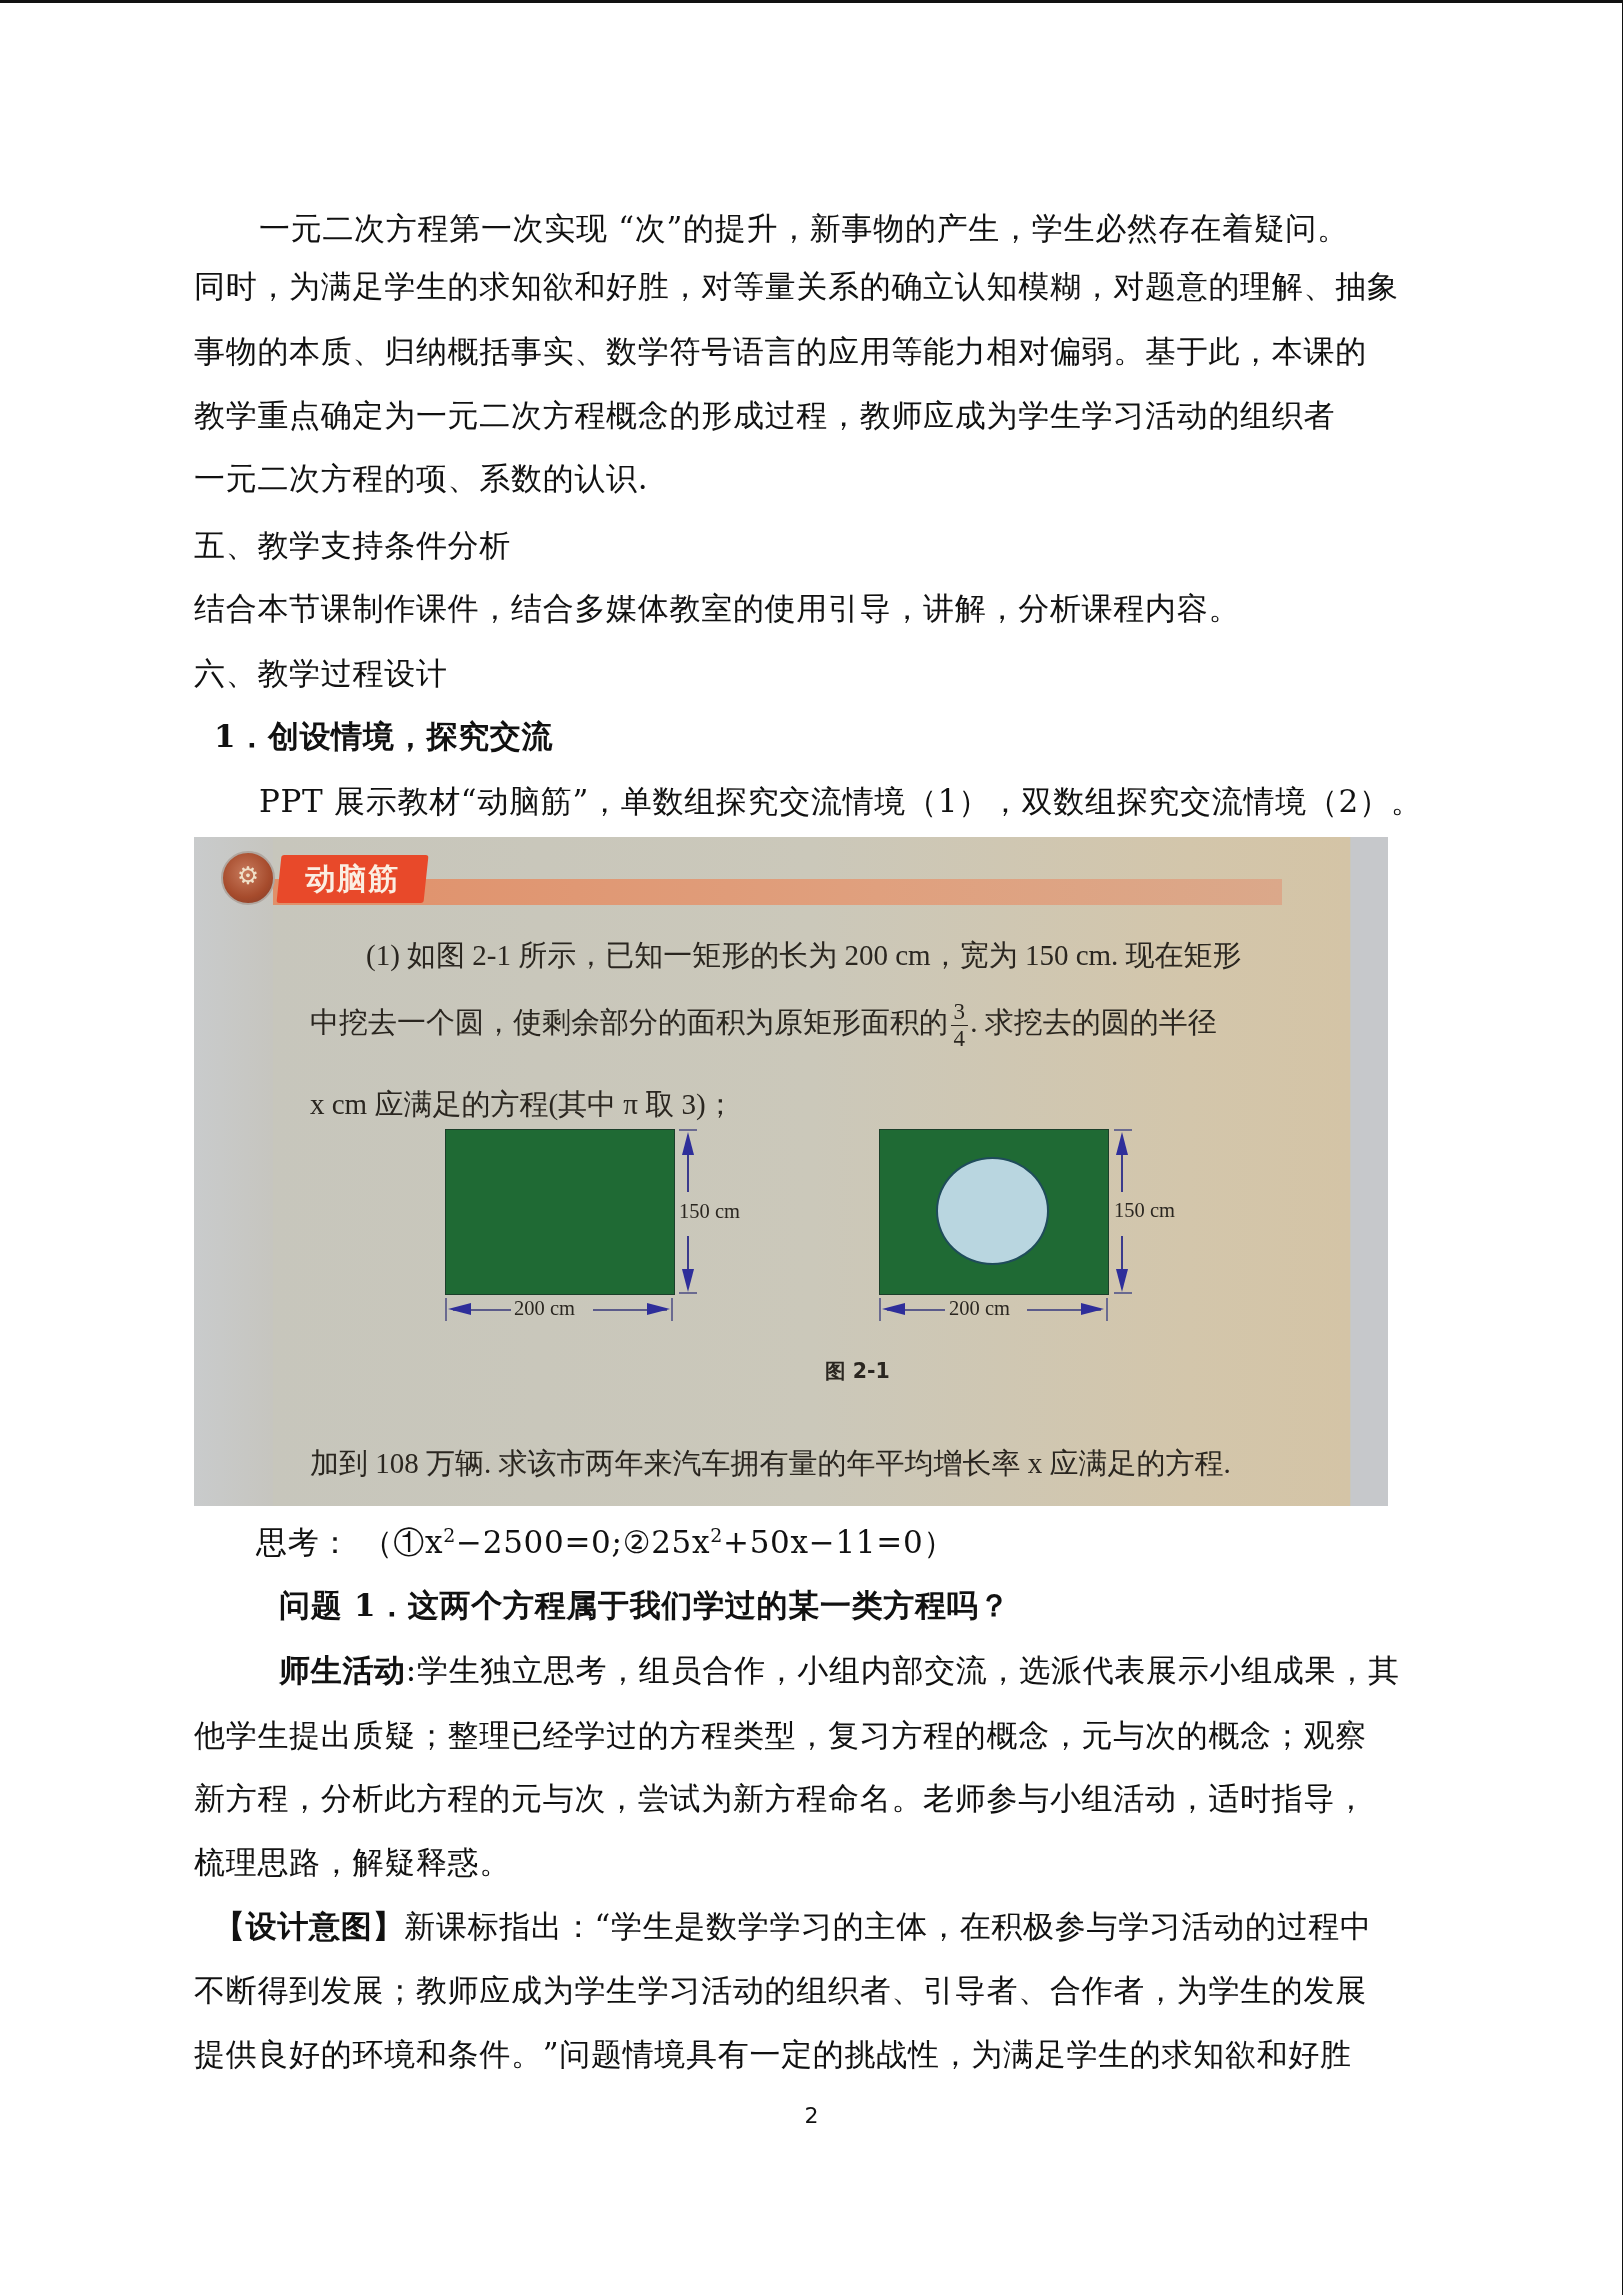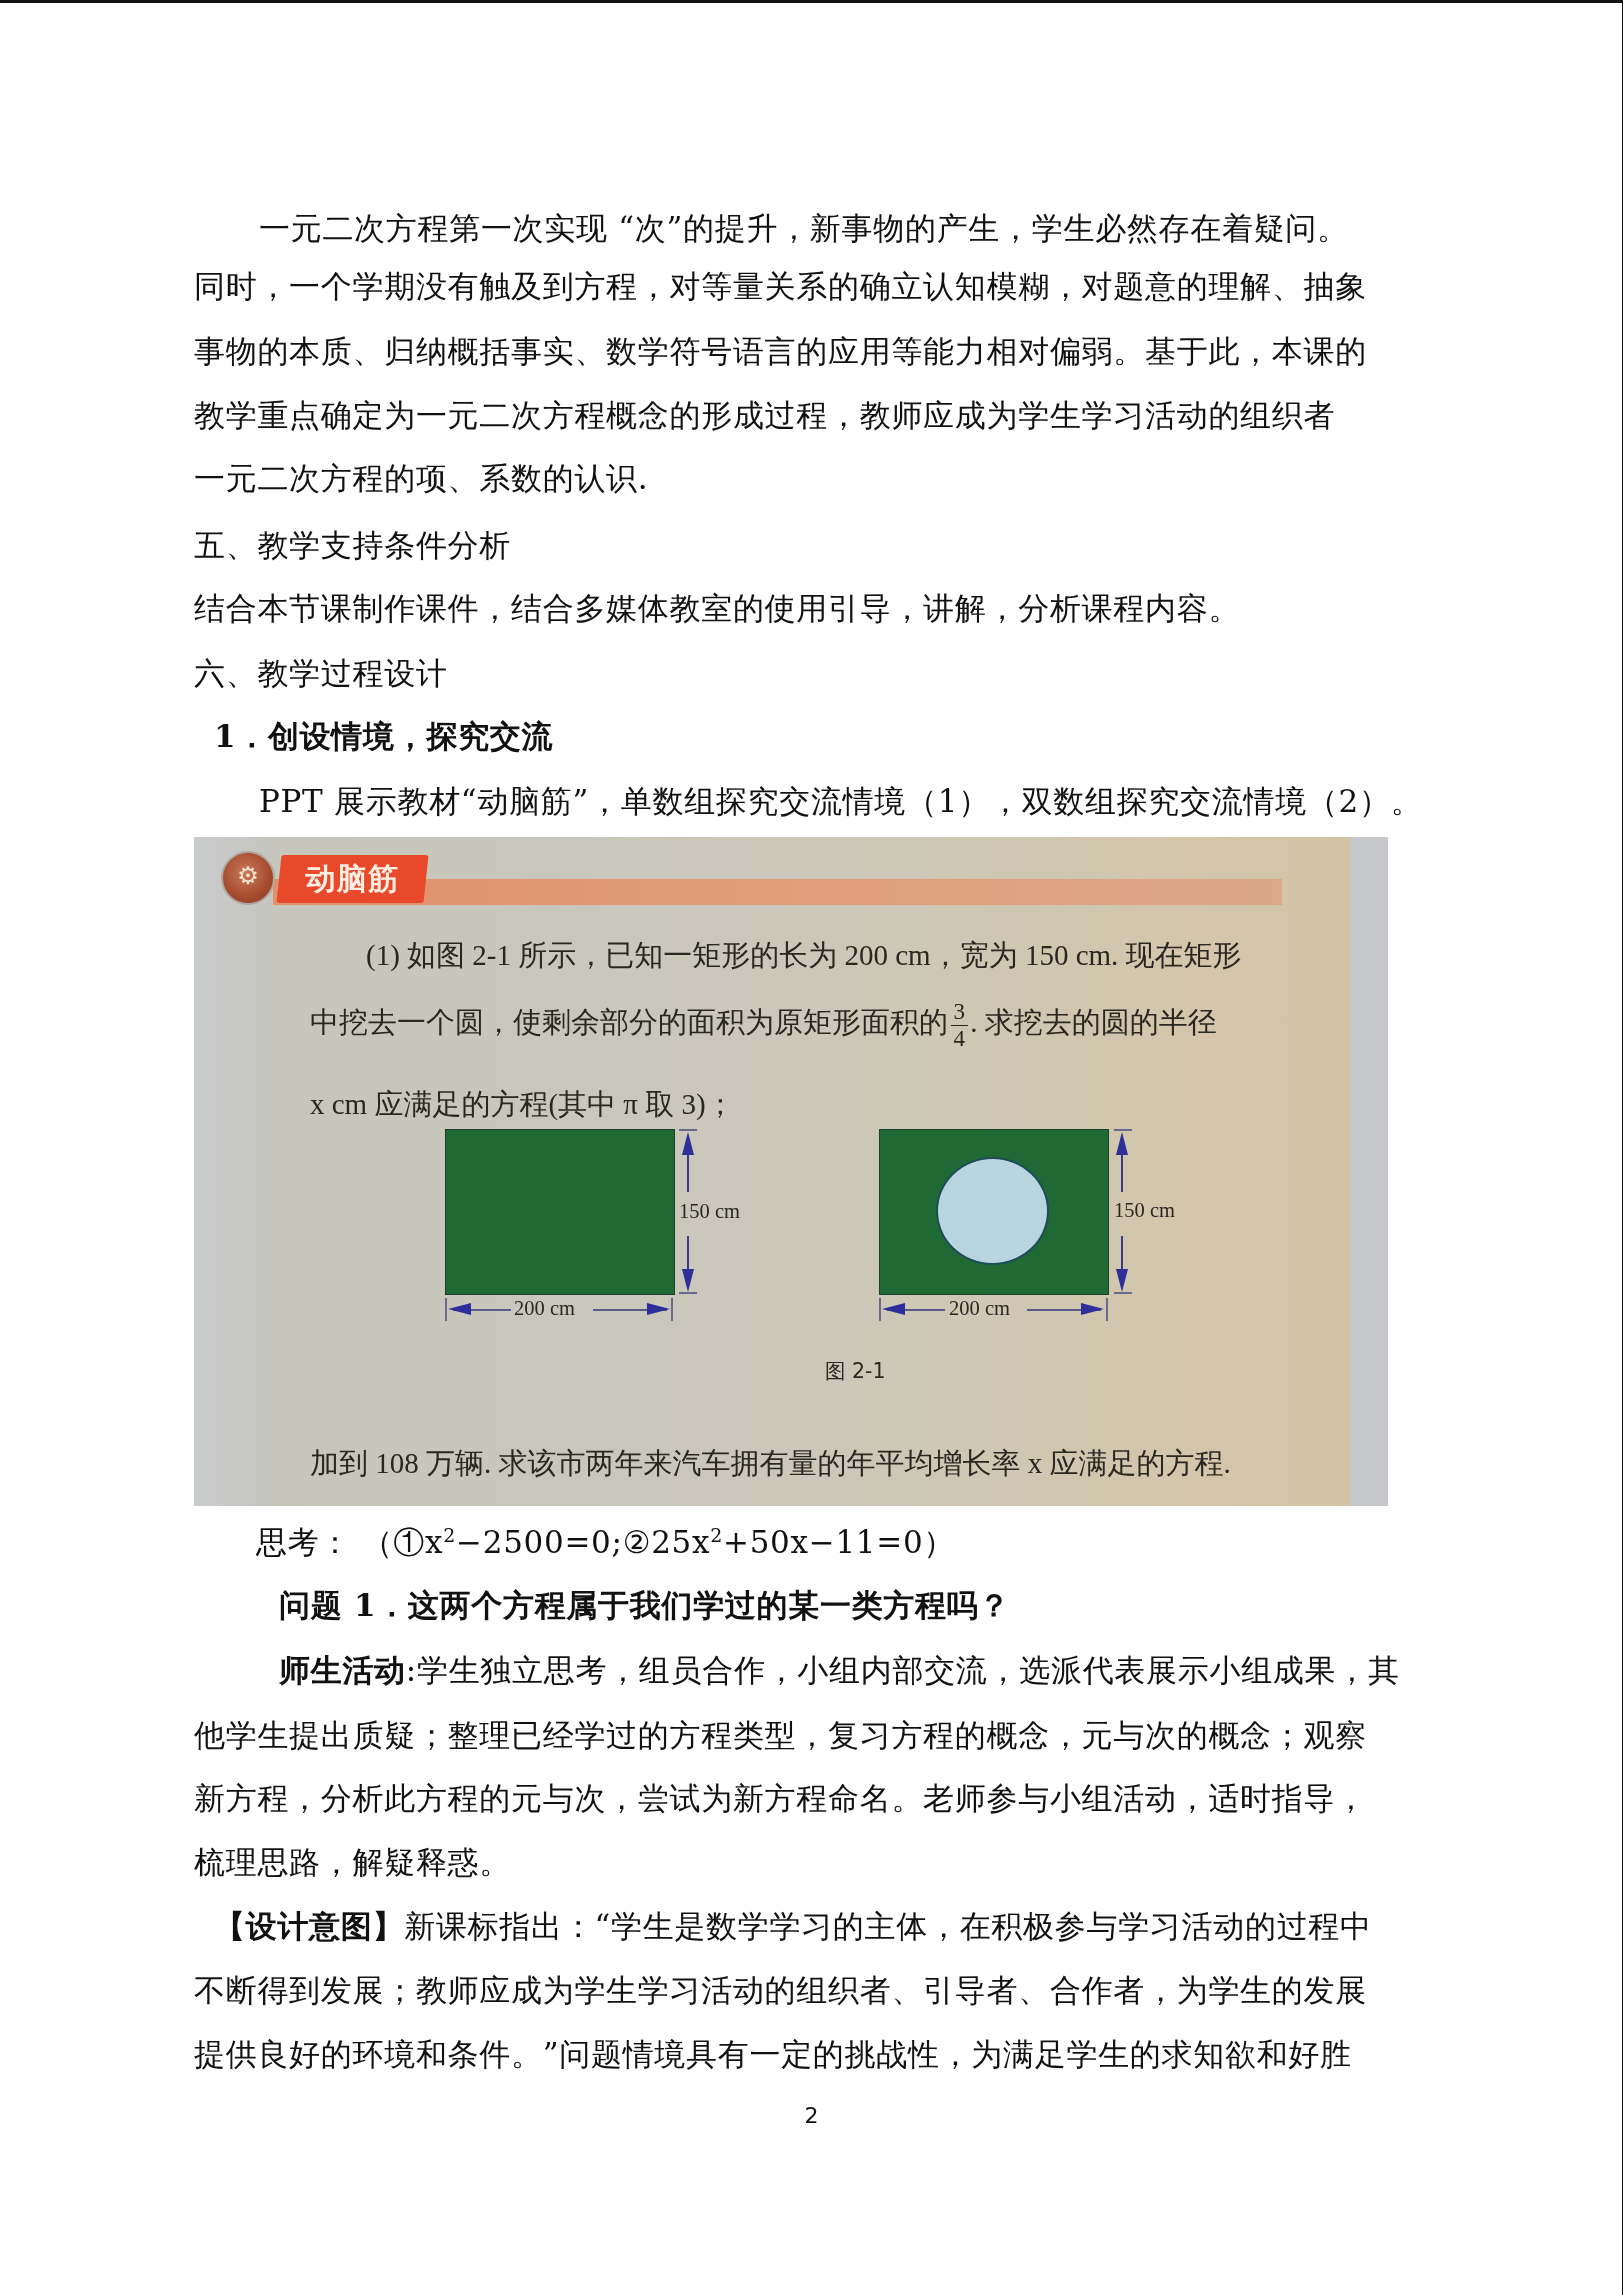--- a/index.html
+++ b/index.html
@@ -40,32 +40,32 @@
     .hole { position: absolute; border-radius: 50%; background: #b9d6e0; border: 2px solid #1f4c5a; }
     .dim-v { position: absolute; width: 2px; background: #3a3a8c; }
     .dim-h { position: absolute; height: 2px; background: #5b5b8a; }
     .tick { position: absolute; background: #6a6a90; }
     .arrow-up, .arrow-down, .arrow-left, .arrow-right { position: absolute; width: 0; height: 0; }
     .arrow-up { border-left: 6.1px solid transparent; border-right: 6.1px solid transparent; border-bottom: 23px solid #2e2e9a; }
     .arrow-down { border-left: 6.1px solid transparent; border-right: 6.1px solid transparent; border-top: 23px solid #2e2e9a; }
     .arrow-left { border-top: 6.1px solid transparent; border-bottom: 6.1px solid transparent; border-right: 23px solid #2e2e9a; }
     .arrow-right { border-top: 6.1px solid transparent; border-bottom: 6.1px solid transparent; border-left: 23px solid #2e2e9a; }
     .dim-label { position: absolute; font-size: 20.5px; color: #2a2620; font-family: "Liberation Serif", serif; white-space: nowrap; text-align: center; }
-    .fig-caption { position: absolute; font-size: 20.5px; color: #2a2620; font-weight: normal; font-family: "DejaVu Sans", sans-serif; }
+    .fig-caption { position: absolute; font-size: 20.5px; color: #2a2620; font-weight: bold; font-family: "DejaVu Sans", sans-serif; }
 
     .page-num { position: absolute; left: 0; width: 1623px; top: 2103px; text-align: center; font-size: 22px; font-family: "DejaVu Sans", sans-serif; }
   </style>
 </head>
 <body>
 
 <div class="frame-top"></div>
 <div class="frame-right"></div>
 
 <div class="line indent" style="top:208px">一元二次方程第一次实现 “次”的提升，新事物的产生，学生必然存在着疑问。</div>
-<div class="line" style="top:266px">同时，一个学期没有触及到方程，对等量关系的确立认知模糊，对题意的理解、抽象</div>
+<div class="line" style="top:266px">同时，为满足学生的求知欲和好胜，对等量关系的确立认知模糊，对题意的理解、抽象</div>
 <div class="line" style="top:331px">事物的本质、归纳概括事实、数学符号语言的应用等能力相对偏弱。基于此，本课的</div>
 <div class="line" style="top:395px">教学重点确定为一元二次方程概念的形成过程，教师应成为学生学习活动的组织者</div>
 <div class="line" style="top:458px">一元二次方程的项、系数的认识.</div>
 
 <div class="line" style="top:525px">五、教学支持条件分析</div>
 <div class="line" style="top:588px">结合本节课制作课件，结合多媒体教室的使用引导，讲解，分析课程内容。</div>
 <div class="line" style="top:653px">六、教学过程设计</div>
 <div class="line bold" style="top:716px">1．创设情境，探究交流</div>
 <div class="line indent" style="top:781px">PPT 展示教材“动脑筋”，单数组探究交流情境（1），双数组探究交流情境（2）。</div>
 

